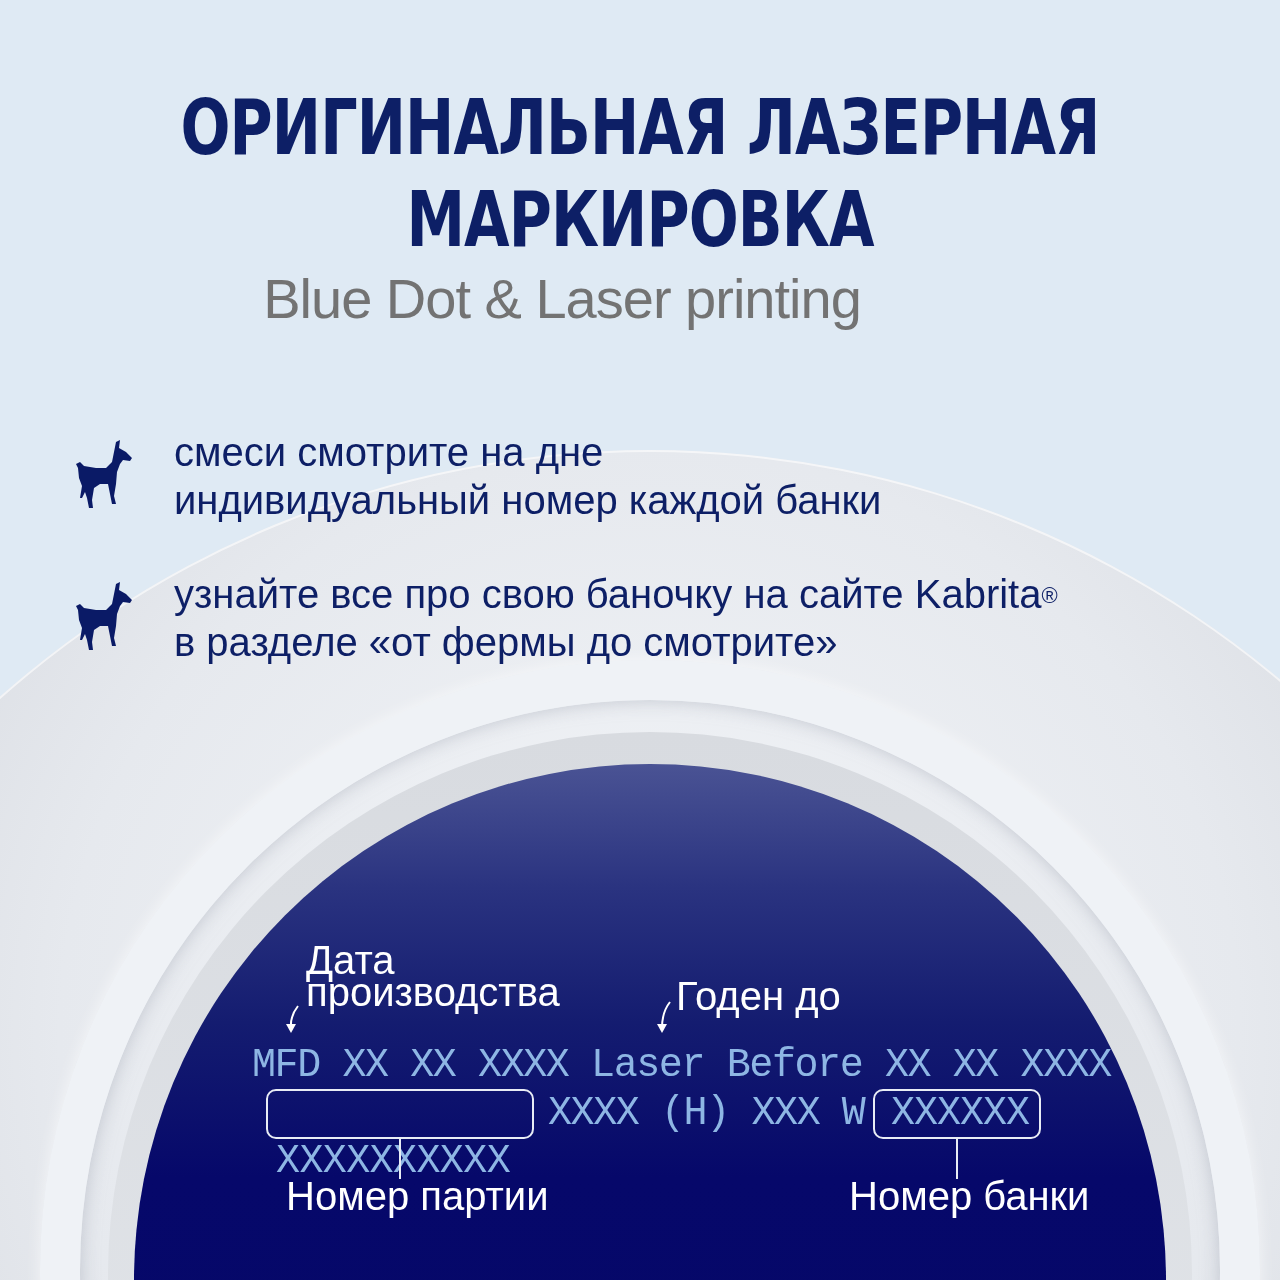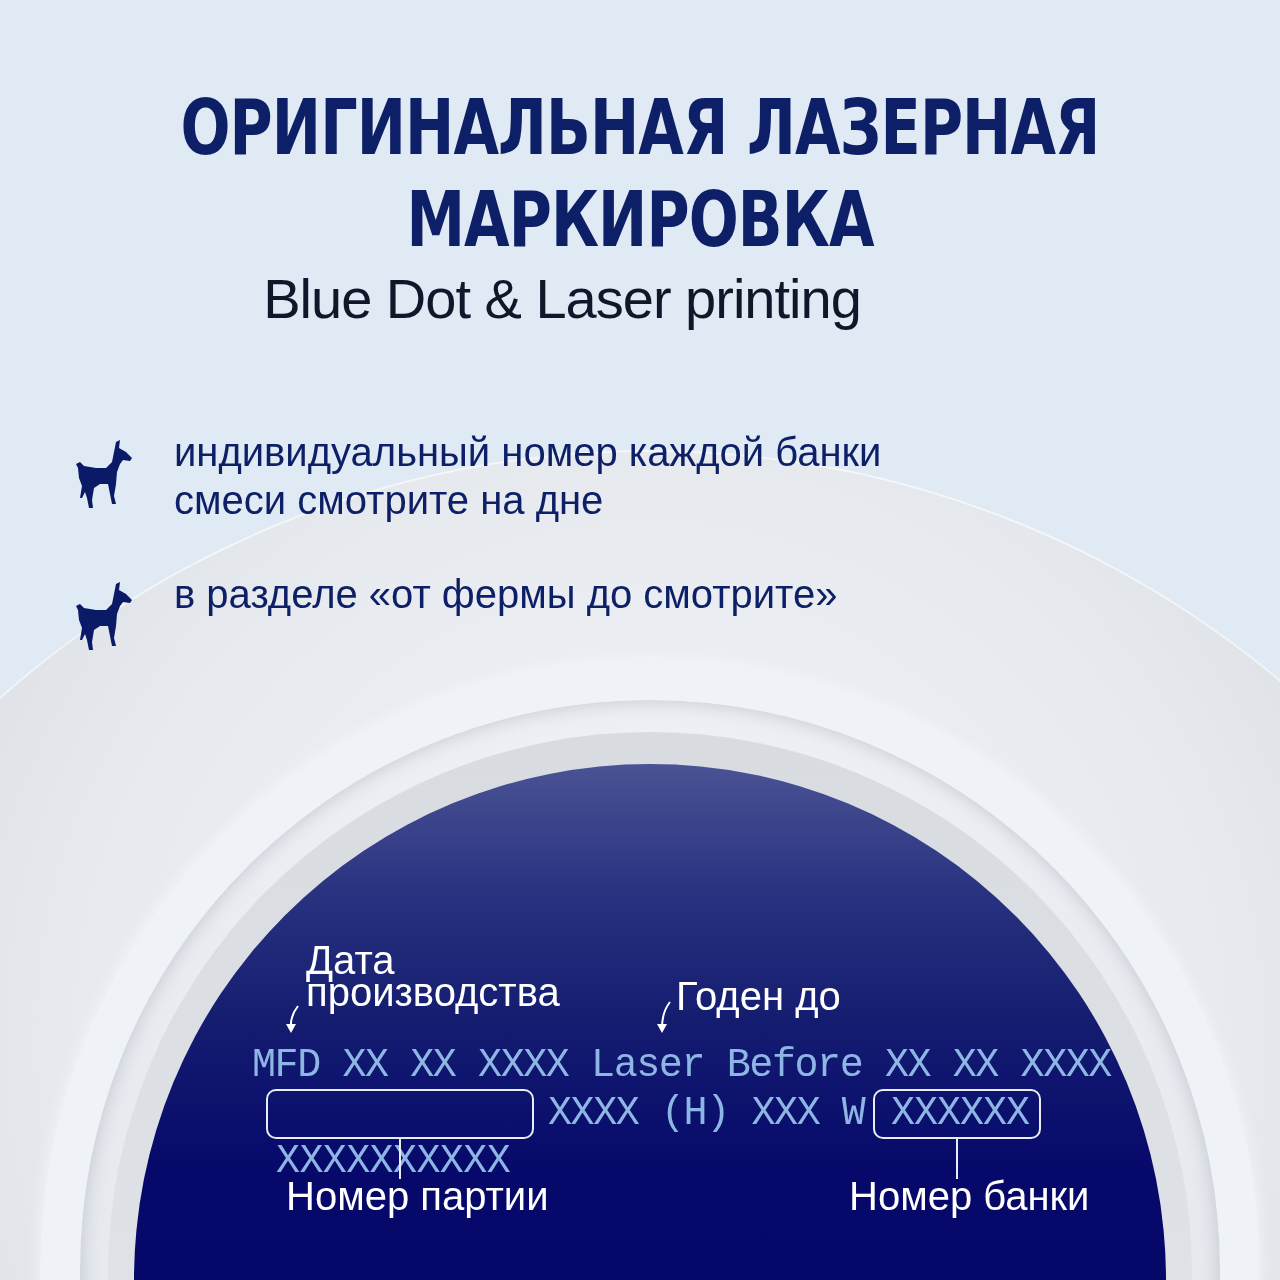--- a/index.html
+++ b/index.html
@@ -12,21 +12,21 @@
        border:40px solid #eff2f6;box-sizing:border-box;
        box-shadow:0 0 18px rgba(160,166,178,0.55) inset, 0 0 16px rgba(255,255,255,0.6);}
   .bg-can-inner{position:absolute;left:108px;top:732px;width:1084px;height:1084px;border-radius:50%;
        background:linear-gradient(180deg,#d8dbe0 0%, #e5e8ec 100%);}
   .blue-dot{position:absolute;left:134px;top:764px;width:1032px;height:1032px;border-radius:50%;
        background:linear-gradient(180deg,#4a5394 0%, #2a3380 12%, #141c70 25%, #06086a 40%, #040666 100%);}
   .title{position:absolute;left:0;top:82px;width:1280px;text-align:center;font-weight:bold;
        font-size:76px;line-height:92px;letter-spacing:-1px;color:#0d1f66;
        font-family:"DejaVu Sans Condensed","DejaVu Sans",sans-serif;transform:scaleX(0.86);}
   .subtitle{position:absolute;left:0;top:266px;width:1124px;text-align:center;
-       font-size:56px;font-weight:normal;color:#0f172a;letter-spacing:-1px;
+       font-size:56px;font-weight:normal;color:#737373;letter-spacing:-1px;
        font-family:"Liberation Sans",sans-serif;}
   .bullets{position:absolute;left:76px;top:428px;width:1180px;}
   .bullet{position:relative;height:138px;}
   .bullet .goat{position:absolute;left:0;top:10px;width:60px;height:72px;}
   .bullet .text{position:absolute;left:98px;top:0;font-size:40px;line-height:48px;color:#0d1f66;
        font-family:"Liberation Sans",sans-serif;white-space:nowrap;}
   .bullet .text sup{font-size:22px;vertical-align:top;position:relative;top:2px;}
   .label{position:absolute;color:#ffffff;font-family:"Liberation Sans",sans-serif;font-size:40px;line-height:32px;}
   .code{position:absolute;color:#8eb6e4;font-family:"Liberation Mono","DejaVu Sans Mono",monospace;
         font-size:40px;line-height:44px;white-space:pre;}
@@ -47,29 +47,30 @@
   <div>МАРКИРОВКА</div>
 </div>
 <div class="subtitle">Blue Dot &amp; Laser printing</div>
 
 <div class="bullets">
   <div class="bullet">
     <svg class="goat" viewBox="0 0 60 72">
       <path fill="#0a1a66" d="M40 4 L44 2 L43 10 L50 14 L56 20 L54 23 L47 22 L44 26 L41 34 L40 46 L38 58 L40 66 L36 66 L34 56 L32 46 L24 46 L18 50 L16 62 L17 70 L13 70 L11 60 L9 54 L6 60 L4 60 L6 48 L3 40 L2 30 L0 26 L4 24 L8 28 L20 30 L30 30 L36 24 L38 14 Z"></path>
     </svg>
     <div class="text">
+      <div>смеси смотрите на дне</div>
       <div>индивидуальный номер каждой банки</div>
-      <div>смеси смотрите на дне</div>
     </div>
   </div>
   <div class="bullet" style="margin-top:4px;">
     <svg class="goat" viewBox="0 0 60 72">
       <path fill="#0a1a66" d="M40 4 L44 2 L43 10 L50 14 L56 20 L54 23 L47 22 L44 26 L41 34 L40 46 L38 58 L40 66 L36 66 L34 56 L32 46 L24 46 L18 50 L16 62 L17 70 L13 70 L11 60 L9 54 L6 60 L4 60 L6 48 L3 40 L2 30 L0 26 L4 24 L8 28 L20 30 L30 30 L36 24 L38 14 Z"></path>
     </svg>
     <div class="text">
+      <div><span>узнайте все про свою баночку на сайте Kabrita</span><sup>®</sup></div>
       <div>в разделе «от фермы до смотрите»</div>
     </div>
   </div>
 </div>
 
 <div class="label" style="left:306px;top:944px;">
   <div>Дата</div>
   <div>производства</div>
 </div>
 <svg class="arrow" style="left:282px;top:1004px;" width="22" height="30" viewBox="0 0 22 30">

